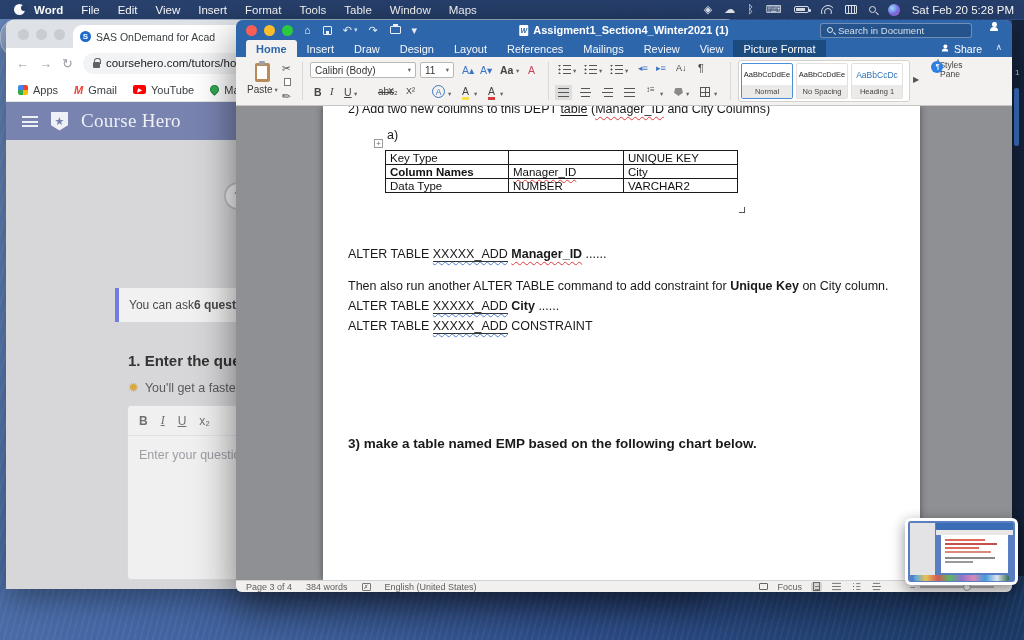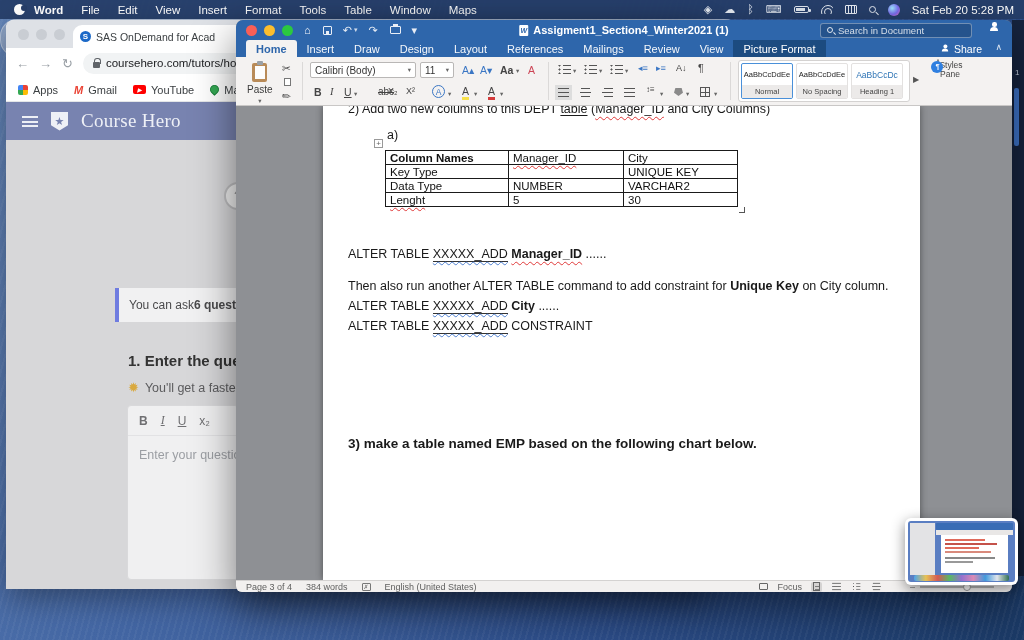--- a/index.html
+++ b/index.html
@@ -405,21 +405,21 @@
         <i class="person"></i>
         <span>Share</span>
       </span>
     <span id="w-collapse">∧</span>
   </div>
 
   <div id="w-ribbon">
 
     <div class="rbtn" style="left:10px;top:5px;flex-direction:column;gap:2px;">
       <span class="clip"></span>
-      <span style="display:flex;gap:2px;align-items:center;flex-direction:column;">
+      <span style="display:flex;gap:2px;align-items:center;">
           <span>Paste</span>
           <span class="dd">▾</span>
         </span>
     </div>
     <span class="ric" style="position:absolute;left:46px;top:6px;">✂</span>
     <span class="copyic" style="position:absolute;left:48px;top:21px;"></span>
     <span class="ric" style="position:absolute;left:46px;top:34px;transform:rotate(-40deg);">✎</span>
     <i class="rdiv" style="left:66px;"></i>
 
     <div class="fontbox" style="position:absolute;left:74px;top:5px;width:106px;height:16px;">
@@ -495,38 +495,33 @@
 
   <div id="w-doc">
     <div id="page">
       <div class="t" style="left:25px;top:-4px;"><span>2) Add two new columns to this DEPT </span><span class="ul">table</span><span>  (</span><span class="wavy-red">Manager_ID</span><span> and City Columns)</span></div>
       <div class="t" style="left:64px;top:22px;">a)</div>
 
       <span class="movehandle">+</span>
       <table id="dtable">
         <tbody>
             <tr>
+          <td>Key Type</td>
+          <td></td>
+          <td>UNIQUE KEY</td>
+        </tr>
+        <tr>
           <td class="b">Column Names</td>
           <td class="wavy-red">Manager_ID</td>
           <td>City</td>
         </tr>
         <tr>
-          <td>Key Type</td>
-          <td></td>
-          <td>UNIQUE KEY</td>
-        </tr>
-        <tr>
           <td>Data Type</td>
           <td>NUMBER</td>
           <td>VARCHAR2</td>
-        </tr>
-        <tr>
-          <td class="wavy-red">Lenght</td>
-          <td>5</td>
-          <td>30</td>
         </tr>
       </tbody>
         </table>
       <span class="sizehandle"></span>
 
       <div class="t" style="left:25px;top:141px;"><span>ALTER TABLE </span><span class="ul-wavy">XXXXX_ADD</span><span>  </span><span class="b wavy-red">Manager_ID</span><span> ......</span></div>
       <div class="t" style="left:25px;top:165px;margin-top:28px;"><span>ALTER TABLE </span><span class="ul-wavy">XXXXX_ADD</span><span> </span><span class="b">City</span><span>  ......</span></div>
       <div class="t" style="left:25px;top:173px;"><span>Then also run another ALTER TABLE command to add constraint for </span><span class="b">Unique Key</span><span> on City column.</span></div>
       <div class="t" style="left:25px;top:213px;"><span>ALTER TABLE </span><span class="ul-wavy">XXXXX_ADD</span><span> CONSTRAINT</span></div>
       <div class="t b" style="left:25px;top:330px;font-size:13.5px;">3) make a table named EMP based on the following chart below.</div>

